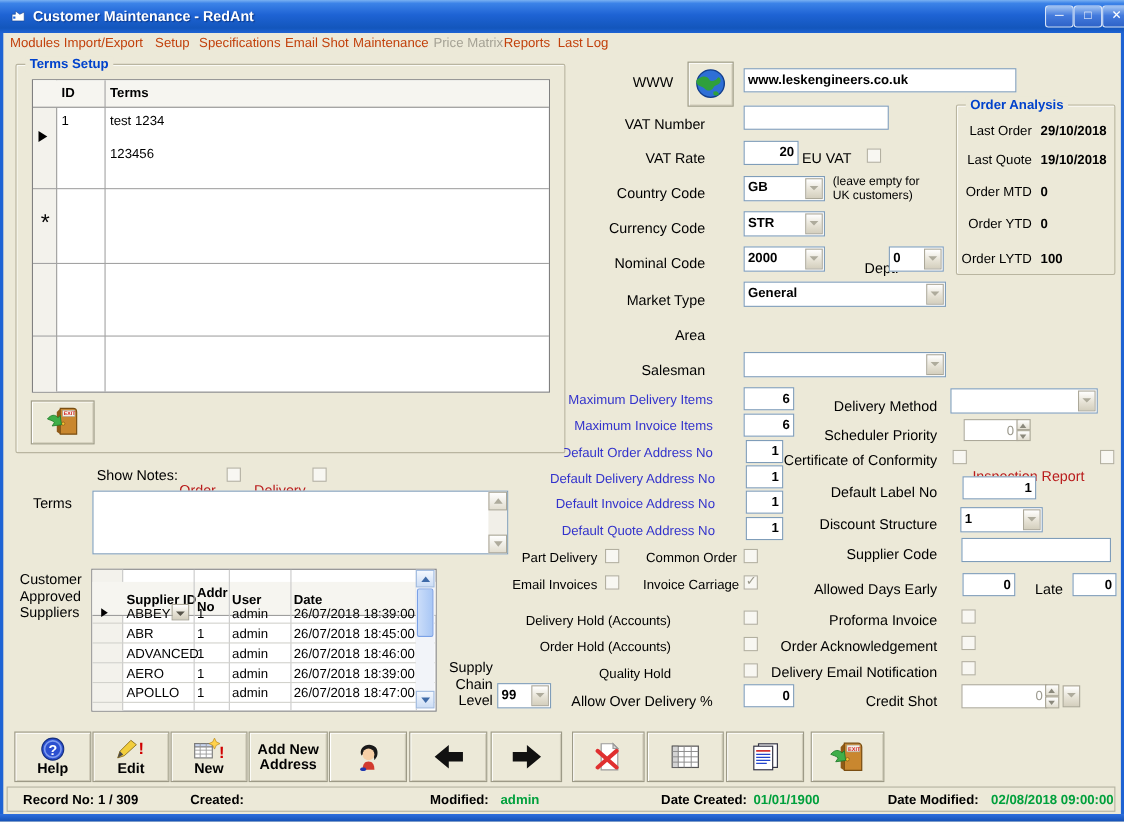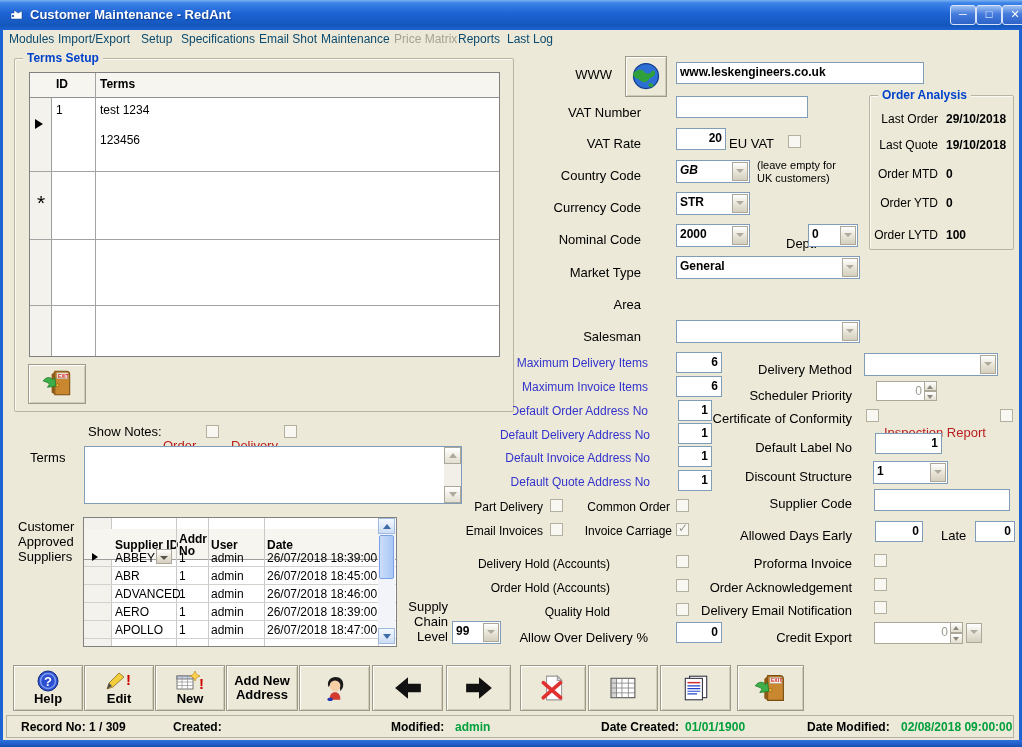--- a/index.html
+++ b/index.html
@@ -9,21 +9,21 @@
   
   .titlebar{position:absolute;left:0;top:0;width:1022px;height:30px;
     background:linear-gradient(180deg,#7AB1F2 0%,#3C83E8 10%,#1E63D4 45%,#1356BC 85%,#1E63D4 100%);}
   .title-text{position:absolute;left:30px;top:7px;color:#fff;font-size:13px;font-weight:bold;
     text-shadow:1px 1px 1px #0D3A8C;white-space:nowrap;}
   .title-icon{position:absolute;left:9px;top:7px;width:16px;height:16px;}
   .winbtn{position:absolute;top:5px;width:24px;height:18px;border-radius:3px;
     background:linear-gradient(180deg,#9FC2F2,#447BDD 45%,#2E63C8);border:1px solid #D7E4F8;
     color:#fff;font-size:11px;font-weight:bold;text-align:center;line-height:16px;}
   .menubar{position:absolute;left:3px;top:30px;width:1016px;height:18px;background:#ECE9D8;}
-  .menuitem{position:absolute;top:2px;font-size:12px;color:#0c4a6e;white-space:nowrap;}
+  .menuitem{position:absolute;top:2px;font-size:12px;color:#c2410c;white-space:nowrap;}
   .menuitem.dis{color:#A5A295;}
   
   .b-left{position:absolute;left:0;top:30px;width:3px;height:710px;background:#1E63D4;}
   .b-right{position:absolute;left:1019px;top:30px;width:3px;height:710px;background:#1E63D4;}
   .b-bottom{position:absolute;left:0;top:740px;width:1022px;height:7px;
     background:linear-gradient(180deg,#2E6FDE,#1450B4);}
   
   .lbl{position:absolute;font-size:13px;color:#000;white-space:nowrap;}
   .s12{font-size:12px;}.s11{font-size:11px;}
   .blue{color:#3333CC;}.gray{color:#b91c1c;margin-top:14px;}.bold{font-weight:bold;}.green{color:#00A03C;}
@@ -250,21 +250,21 @@
 
   <div class="lbl" style="right:381px;top:105px;">VAT Number</div>
   <div class="tb" style="left:676px;top:96px;width:124px;height:20px;"></div>
 
   <div class="lbl" style="right:381px;top:136px;">VAT Rate</div>
   <div class="tb num" style="left:676px;top:128px;width:42px;height:20px;">20</div>
   <div class="lbl" style="left:729px;top:136px;">EU VAT</div>
   <div class="cb" style="left:788px;top:135px;"></div>
 
   <div class="lbl" style="right:381px;top:168px;">Country Code</div>
-  <div class="combo" style="left:676px;top:160px;width:72px;height:21px;font-style:italic;">
+  <div class="combo" style="left:676px;top:160px;width:72px;height:21px;">
     <span class="val">GB</span>
       <div class="dd dis"></div>
   </div>
   <div class="lbl s11" style="left:757px;top:159px;">(leave empty for</div>
   <div class="lbl s11" style="left:757px;top:172px;">UK customers)</div>
 
   <div class="lbl" style="right:381px;top:200px;">Currency Code</div>
   <div class="combo" style="left:676px;top:192px;width:72px;height:21px;">
     <span class="val">STR</span>
       <div class="dd dis"></div>
@@ -384,21 +384,21 @@
   <div class="lbl" style="left:941px;top:528px;">Late</div>
   <div class="tb num" style="left:975px;top:521px;width:32px;height:19px;">0</div>
 
   <div class="lbl" style="right:170px;top:556px;">Proforma Invoice</div>
   <div class="cb" style="left:874px;top:554px;"></div>
   <div class="lbl" style="right:170px;top:580px;">Order Acknowledgement</div>
   <div class="cb" style="left:874px;top:578px;"></div>
   <div class="lbl" style="right:170px;top:603px;">Delivery Email Notification</div>
   <div class="cb" style="left:874px;top:601px;"></div>
 
-  <div class="lbl" style="right:170px;top:630px;">Credit Export</div>
+  <div class="lbl" style="right:170px;top:630px;">Credit Shot</div>
   <div class="tb num dis" style="left:874px;top:622px;width:70px;height:20px;">0</div>
   <div class="spin" style="left:950px;top:622px;height:22px;">
       <div class="up"></div>
       <div class="dn"></div>
     </div>
   <div class="dd dis" style="left:966px;top:623px;width:16px;height:20px;right:auto;bottom:auto;"></div>
 
   <div class="tbtn" style="left:13px;width:70px;">
     <svg viewBox="0 0 22 22" width="22" height="22">
       <circle cx="11" cy="11" r="10" fill="#2B4FD0" stroke="#16307F"></circle>

